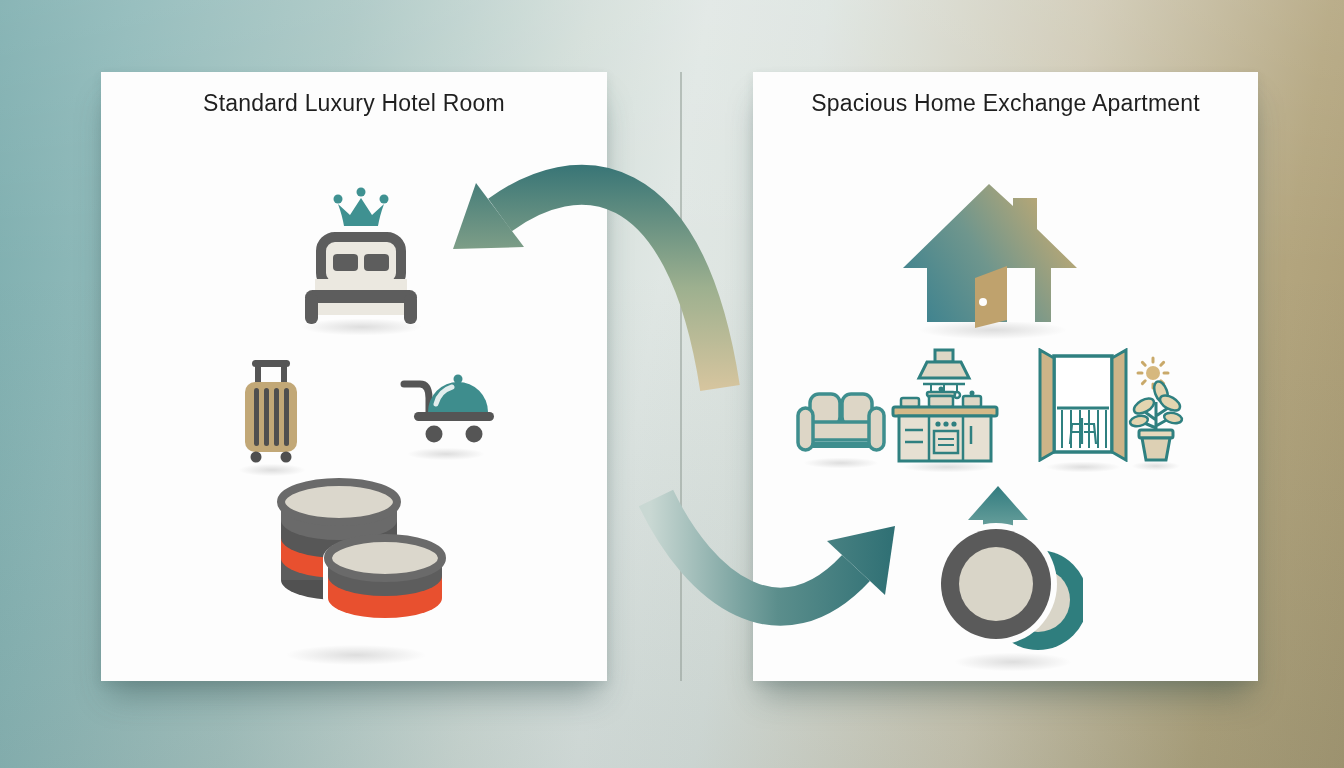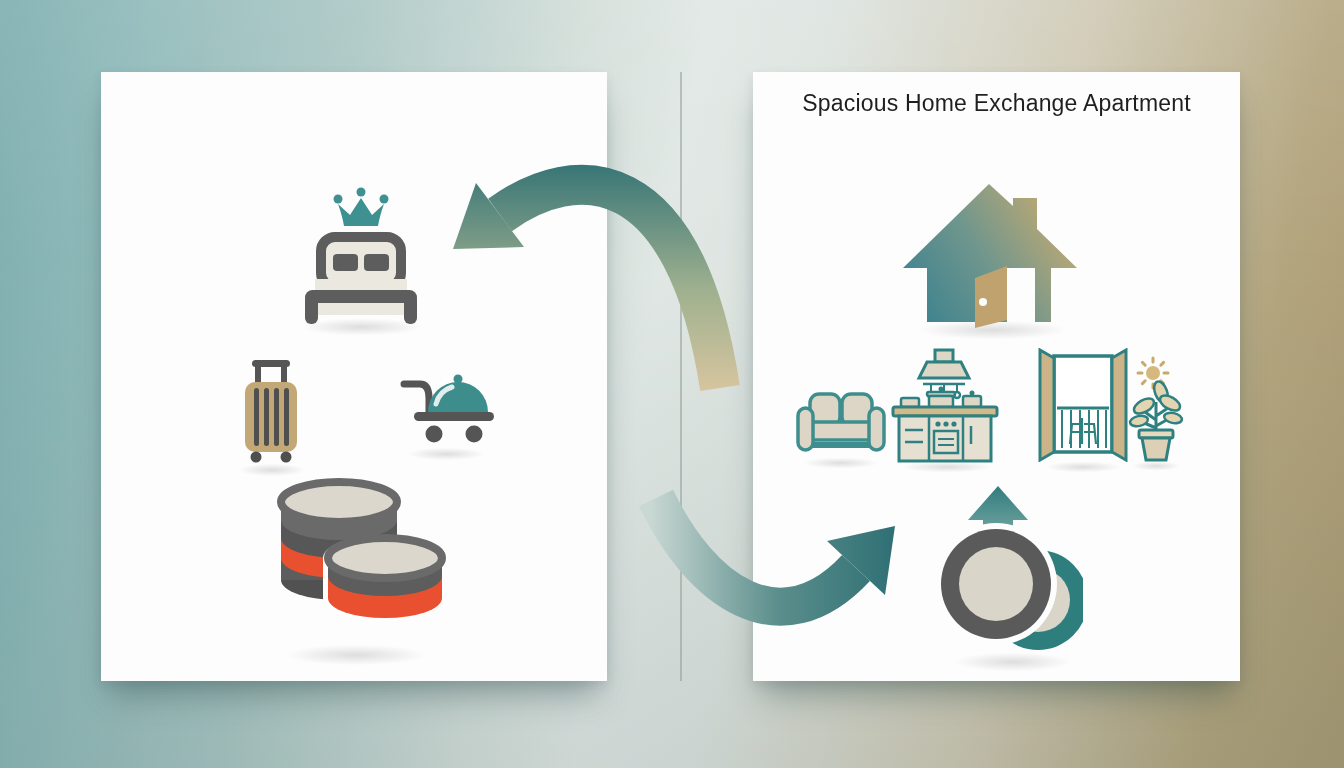--- a/index.html
+++ b/index.html
@@ -12,21 +12,21 @@
   }
   .bg-vignette{
     position:absolute;inset:0;pointer-events:none;
     background:linear-gradient(180deg, rgba(255,255,255,0.10) 0%, rgba(0,0,0,0) 35%, rgba(35,65,65,0.10) 100%);
   }
   .panel{
     position:absolute;top:72px;height:609px;background:#fdfdfd;
     box-shadow:0 22px 30px -8px rgba(40,72,72,0.38), 0 4px 10px rgba(40,72,72,0.10);
   }
   .panel-left{left:101px;width:506px;}
-  .panel-right{left:753px;width:487px;}
+  .panel-right{left:753px;width:487px;padding-left:18px;}
   .divider{
     position:absolute;left:680px;top:72px;width:2px;height:609px;
     background:rgba(145,156,150,0.55);
   }
   .panel-title{
     position:absolute;top:18px;left:0;width:100%;text-align:center;
     font-size:23px;font-weight:500;color:#1f1f1f;letter-spacing:0.2px;
   }
   .icon{position:absolute;}
   .icon svg{display:block;width:100%;height:100%;}
@@ -35,20 +35,21 @@
     background:radial-gradient(closest-side, rgba(95,95,95,0.20), rgba(95,95,95,0) 78%);
   }
   .arrows-overlay{position:absolute;left:0;top:0;width:1344px;height:768px;pointer-events:none;}
 </style>
 </head>
 <body>
 
 <div class="bg-vignette"></div>
 
 <div class="panel panel-left">
+  <div class="panel-title">Standard Luxury Hotel Room</div>
 
   <div class="soft-shadow" style="left:183px;top:244px;width:155px;height:22px;"></div>
   <div class="icon" style="left:190px;top:110px;width:140px;height:145px;">
     <svg viewBox="0 0 140 145">
       <circle cx="47" cy="17" r="4.5" fill="#3f9191"></circle>
       <circle cx="70" cy="10" r="4.5" fill="#3f9191"></circle>
       <circle cx="93" cy="17" r="4.5" fill="#3f9191"></circle>
       <path d="M47,22 C50,30 52,38 53,44 L87,44 C88,38 90,30 93,22 L81,33 L70,16 L59,33 Z" fill="#3f9191"></path>
       <rect x="30" y="55" width="80" height="50" rx="14" fill="#ebe8e0" stroke="#5d5d5d" stroke-width="10"></rect>
       <rect x="42" y="72" width="25" height="17" rx="4" fill="#5d5d5d"></rect>

